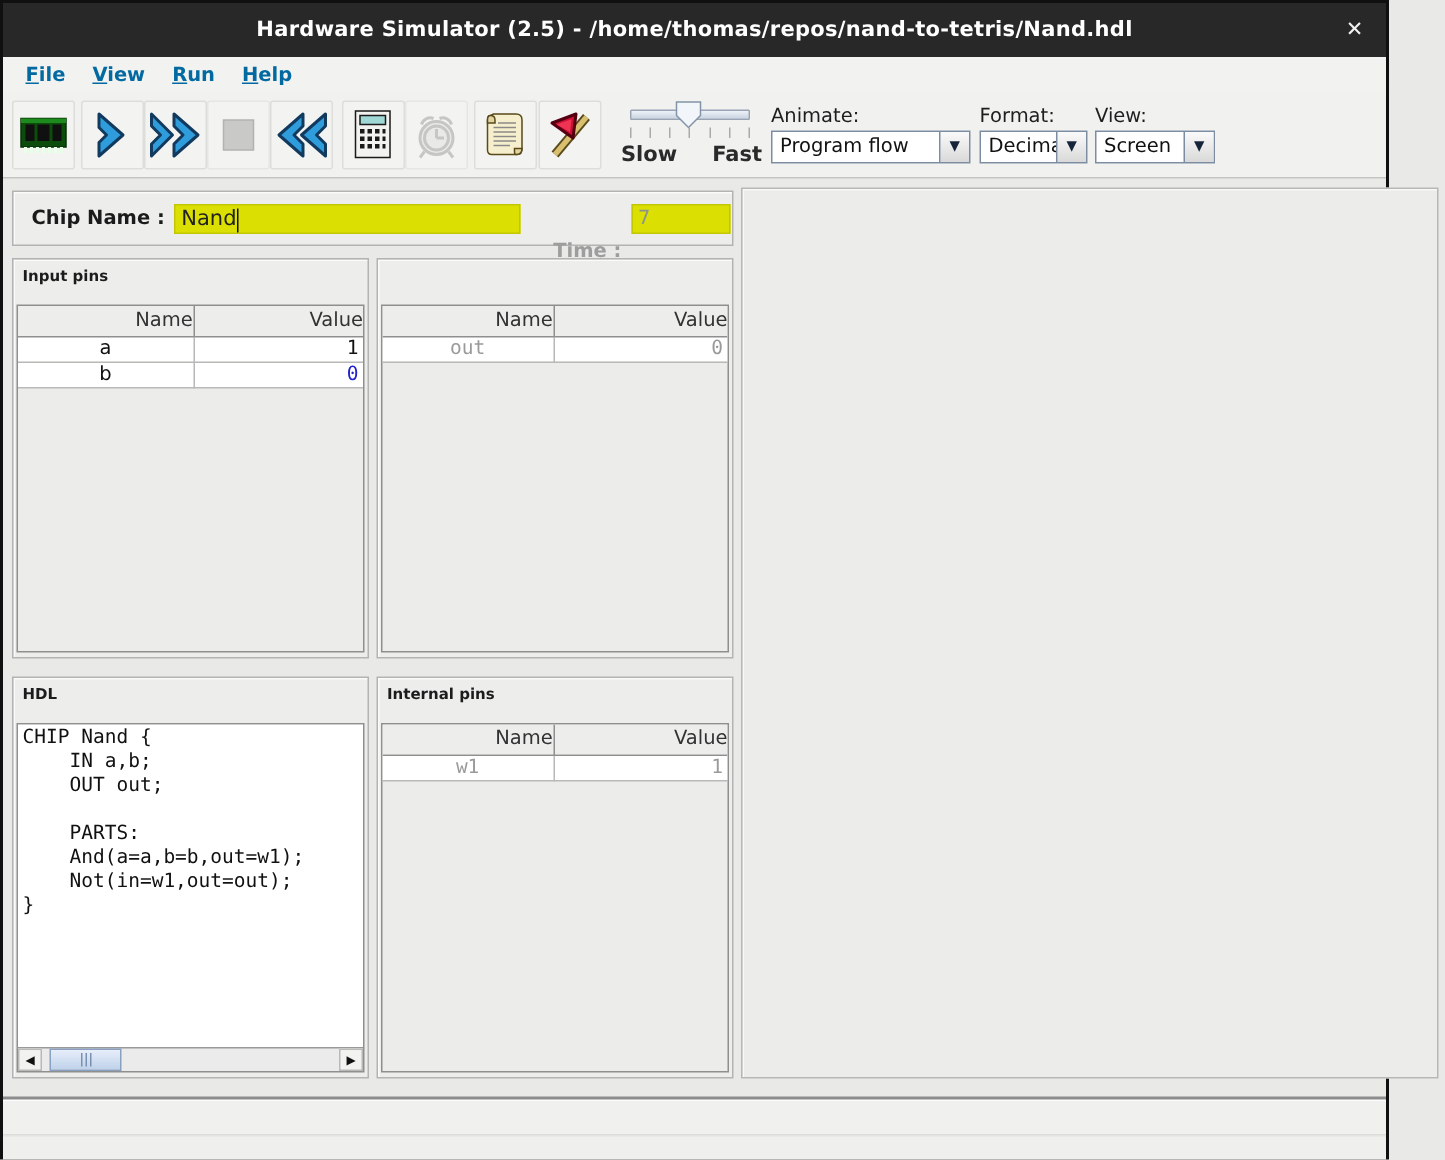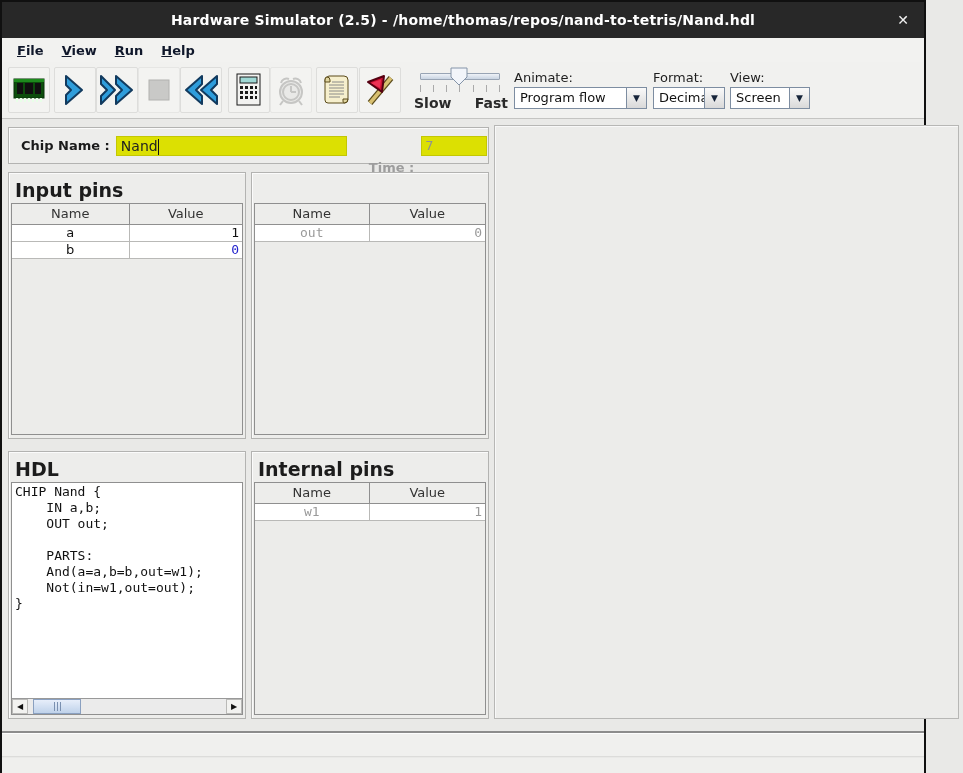--- a/index.html
+++ b/index.html
@@ -12,21 +12,21 @@
   
   .titlebar { position:absolute; left:0; top:0; width:100%; height:36px;
               background:#282828; display:flex; align-items:center; justify-content:center; }
   .titlebar .title { color:#ffffff; font-weight:bold; font-size:14px; letter-spacing:.2px; }
   .titlebar .close { position:absolute; right:12px; top:9px; color:#f2f2f2; font-size:14px;
                      width:18px; height:18px; line-height:18px; text-align:center; cursor:default; }
 
   
   .menubar { position:absolute; left:0; top:36px; width:100%; height:24px; background:#f2f2f0;
              display:flex; align-items:center; padding-left:8px; gap:4px; }
-  .menu-item { display:inline-block; font-weight:bold; font-size:13px; color:#0f172a; padding:2px 7px; }
+  .menu-item { display:inline-block; font-weight:bold; font-size:13px; color:#0369a1; padding:2px 7px; }
   .menu-item::first-letter { text-decoration:underline; }
 
   
   .toolbar { position:absolute; left:0; top:60px; width:100%; height:57px; background:#f1f1ef;
              border-bottom:1px solid #c4c4c2; }
   .tbtn { position:absolute; top:5px; width:42px; height:46px; background:#f3f3f1;
           border:1px solid #dddddb; border-radius:2px; display:flex; align-items:center; justify-content:center; }
   .tbtn.disabled { border-color:#e6e6e4; }
 
   
@@ -43,27 +43,27 @@
   .combo-group { position:absolute; top:8px; }
   .combo-label { font-size:13px; color:#1e1e1e; margin-bottom:2px; }
   .combo { height:22px; border:1px solid #7d8da1; background:#ffffff; display:flex; }
   .combo .val { flex:1; font-size:13px; color:#111; padding:2px 4px 0 5px; white-space:nowrap; overflow:hidden; }
   .combo .arrow-btn { width:20px; border-left:1px solid #7d8da1; background:linear-gradient(#fafafa,#d9d9d9);
                       display:flex; align-items:center; justify-content:center; font-size:9px; color:#16243a; }
 
   
   .panel { position:absolute; background:#ededeb; border:1px solid #b3b3b1;
            box-shadow:inset 1px 1px 0 #fbfbfb; }
-  .panel .caption { font-weight:bold; font-size:19px; color:#1c1c1c; padding:6px 0 0 6px; height:28px; }
+  .panel .caption { font-weight:bold; font-size:10px; color:#1c1c1c; padding:6px 0 0 6px; height:28px; }
   .scrollpane { position:absolute; left:2px; right:2px; bottom:3px; top:30px;
                 border:1px solid #8f8f8f; background:#ececea; overflow:hidden; }
 
   table.pins { width:100%; border-collapse:collapse; table-layout:fixed; }
   table.pins th { height:20px; background:#ededeb; font-weight:normal; font-size:13px; color:#333;
-                  border-bottom:1px solid #8f8f8f; border-right:1px solid #8f8f8f; text-align:center; }
+                  border-bottom:1px solid #8f8f8f; border-right:1px solid #8f8f8f; text-align:right; }
   table.pins th:last-child { border-right:none; }
   table.pins td { height:17px; background:#ffffff; font-size:13px; text-align:center;
                   border-bottom:1px solid #b9b9b7; border-right:1px solid #b9b9b7; padding:0 3px; }
   table.pins td:last-child { border-right:none; text-align:right; }
   .pin-black { color:#111; }
   .pin-gray  { color:#9a9a9a; font-family:"DejaVu Sans Mono","Liberation Mono",monospace; }
   .val-blue  { color:#2222cc; font-family:"DejaVu Sans Mono","Liberation Mono",monospace; }
   .val-black { color:#111; font-family:"DejaVu Sans Mono","Liberation Mono",monospace; }
 
   

